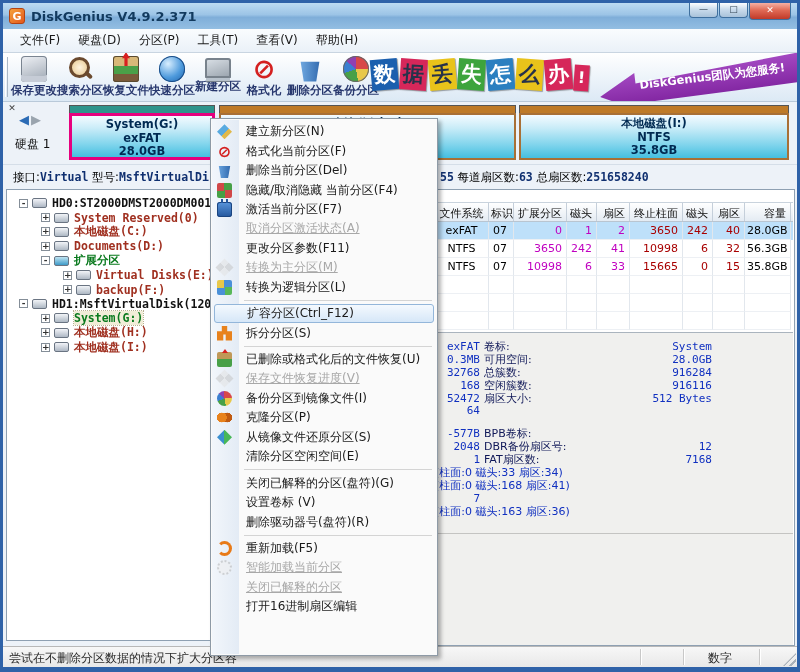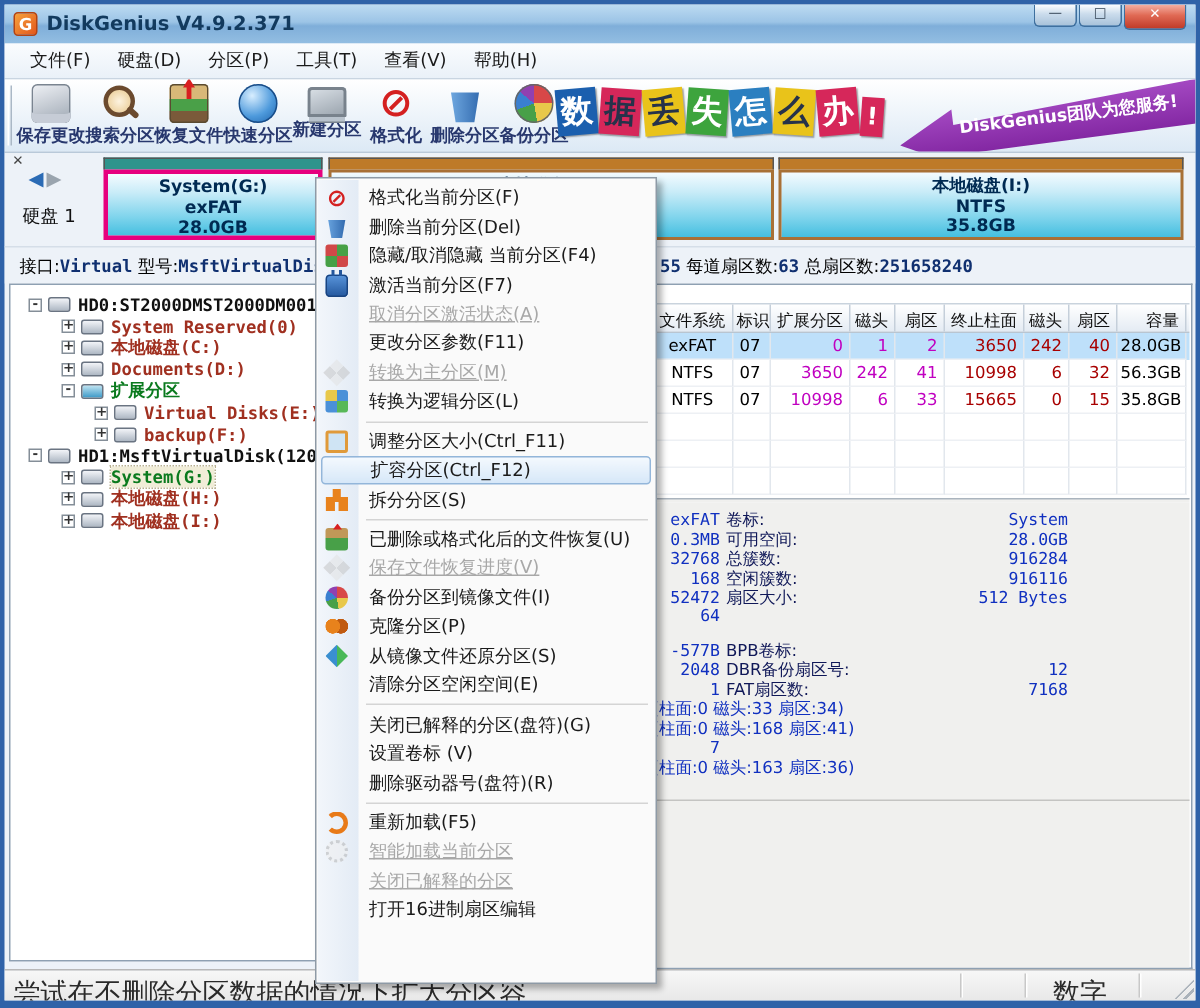--- a/index.html
+++ b/index.html
@@ -133,21 +133,21 @@
     font-family:"DejaVu Sans Mono",monospace; flex:none; }
   .dlab { width:100px; margin-left:4px; color:#101858; flex:none; white-space:nowrap; }
   .dval { width:128px; text-align:right; color:#1030C0; font-family:"DejaVu Sans Mono",monospace; flex:none; }
   .dwide { margin-left:145px; color:#1030C0; white-space:nowrap; }
   .dblank { height:10px; }
   .detline { width:100%; border-top:1px solid #C4C4C2; margin-top:14px; }
 
   
   .statusbar { position:absolute; left:0; top:643px; width:794px; height:21px;
     background:linear-gradient(180deg,#F7F7F7,#E8E8E8); border-top:1px solid #B8B8B8;
-    font-size:18px; color:#2A2A2A; }
+    font-size:12px; color:#2A2A2A; }
   .smsg { position:absolute; left:6px; top:3px; white-space:nowrap; }
   .ssep { position:absolute; top:2px; bottom:2px; width:1px; background:#C8C8C8; box-shadow:1px 0 0 #fff; }
   .snum { position:absolute; left:680px; top:3px; width:74px; text-align:center; }
   .sgrip { position:absolute; right:1px; bottom:1px; width:13px; height:13px;
     background:repeating-linear-gradient(135deg,transparent 0 3px,#AAB2BA 3px 5px); clip-path:polygon(100% 0,100% 100%,0 100%); }
 
   
   .ctx { position:absolute; left:207px; top:115px; width:228px; height:538px; background:#FAFAFA;
     border:1px solid #8E9AA6; box-shadow:3px 3px 4px rgba(0,0,0,.3); padding:3px 1px; z-index:50; }
   .ctx::before { content:""; position:absolute; left:1px; top:1px; bottom:1px; width:27px;
@@ -511,20 +511,24 @@
     <div class="smsg">尝试在不删除分区数据的情况下扩大分区容</div>
     <div class="ssep" style="left:637px"></div>
     <div class="ssep" style="left:680px"></div>
     <div class="ssep" style="left:756px"></div>
     <div class="snum">数字</div>
     <div class="sgrip"></div>
   </div>
 
   <div class="ctx" id="ctxmenu">
       <div class="mi">
+        <span class="ic i-new"></span>
+        <span class="ml">建立新分区(N)</span>
+      </div>
+      <div class="mi">
         <span class="ic i-format">⊘</span>
         <span class="ml">格式化当前分区(F)</span>
       </div>
       <div class="mi">
         <span class="ic i-trash"></span>
         <span class="ml">删除当前分区(Del)</span>
       </div>
       <div class="mi">
         <span class="ic i-hide"></span>
         <span class="ml">隐藏/取消隐藏 当前分区(F4)</span>
@@ -541,24 +545,20 @@
       </div>
       <div class="mi dis">
         <span class="ic i-checker-g"></span>
         <span class="ml">转换为主分区(M)</span>
       </div>
       <div class="mi">
         <span class="ic i-checker-c"></span>
         <span class="ml">转换为逻辑分区(L)</span>
       </div>
       <div class="msep"></div>
-      <div class="mi">
-        <span class="ic i-resize"></span>
-        <span class="ml">调整分区大小(Ctrl_F11)</span>
-      </div>
       <div class="mi hl">
         <span class="ml">扩容分区(Ctrl_F12)</span>
       </div>
       <div class="mi">
         <span class="ic i-split"></span>
         <span class="ml">拆分分区(S)</span>
       </div>
       <div class="msep"></div>
       <div class="mi">
         <span class="ic i-recov"></span>

